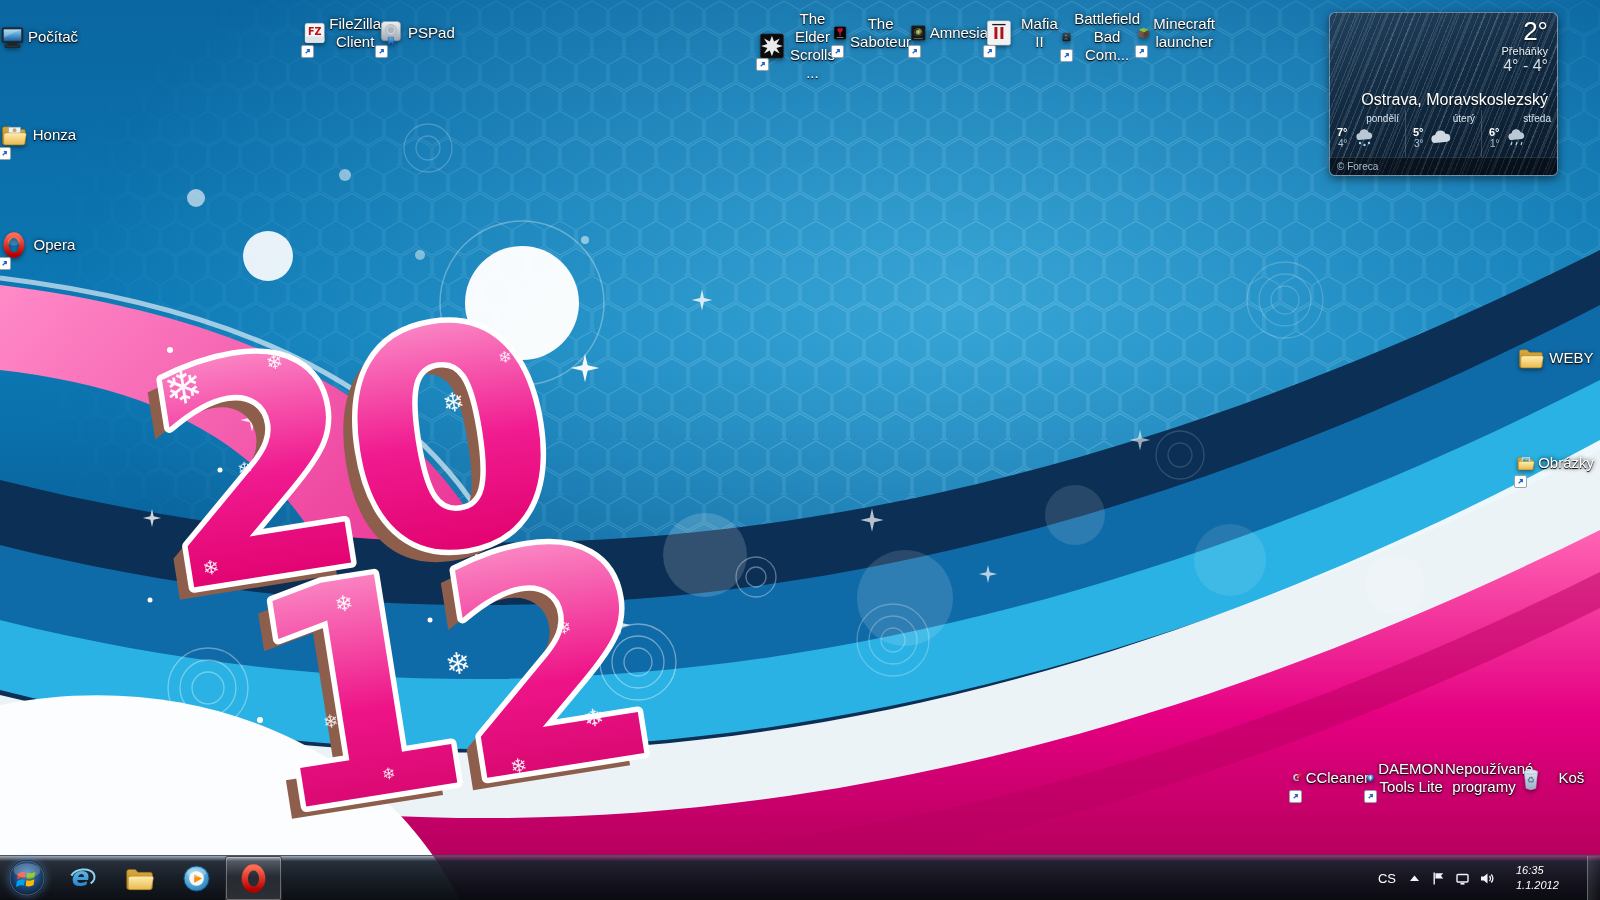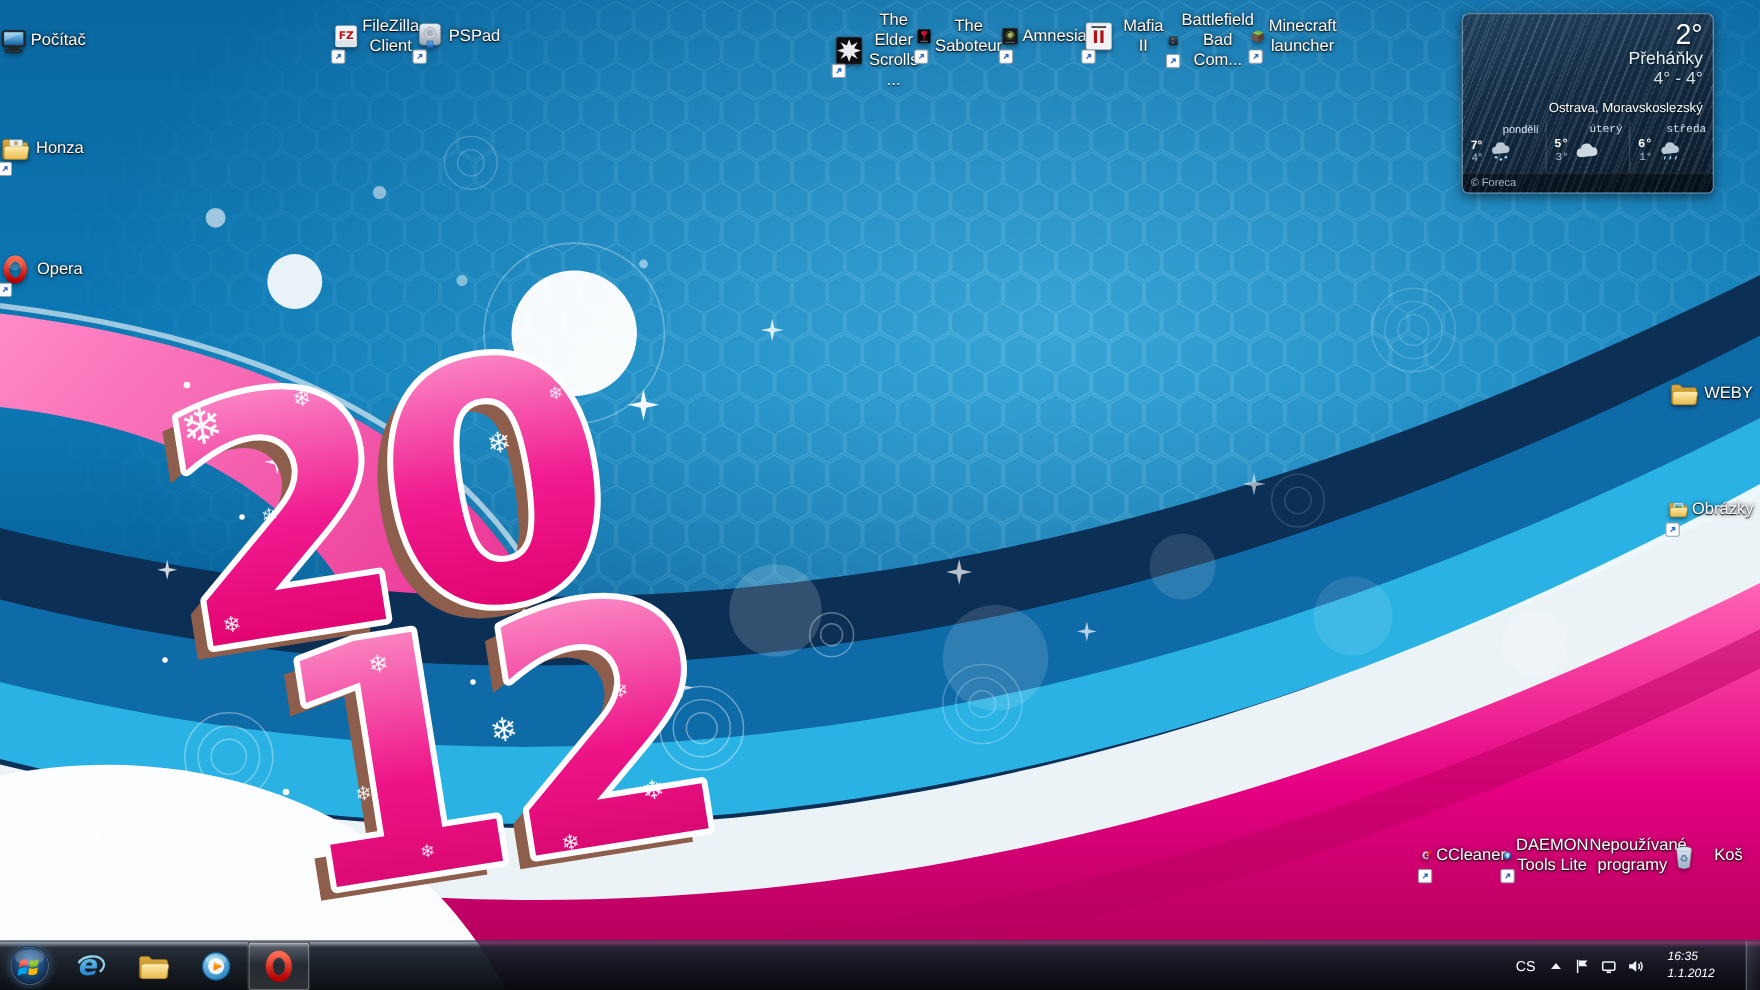--- a/index.html
+++ b/index.html
@@ -26,27 +26,27 @@
     border-radius: 6px; border: 1px solid rgba(185,215,240,.55); overflow: hidden;
     box-shadow: 0 3px 10px rgba(0,0,0,.5);
     background:
       repeating-linear-gradient(112deg, rgba(190,222,248,.17) 0 1px, transparent 1px 6px),
       repeating-linear-gradient(112deg, rgba(220,240,255,.10) 0 2px, transparent 2px 13px),
       linear-gradient(165deg, #22405c 0%, #122a40 45%, #0a1828 100%);
     color: #fff; }
   .g-top { position: absolute; top: 5px; right: 9px; text-align: right;
            text-shadow: 0 1px 2px rgba(0,0,0,.85); }
   .g-temp { font-size: 26px; line-height: 1.05; }
-  .g-cond { font-size: 16px; color: #e8f2fa; }
+  .g-cond { font-size: 11px; color: #e8f2fa; }
   .g-range { font-size: 16px; color: #cfe0ee; }
-  .g-loc { position: absolute; top: 78px; left: 6px; right: 9px; text-align: right; font-size: 12px;
+  .g-loc { position: absolute; top: 78px; left: 6px; right: 9px; text-align: right; font-size: 16px;
            color: #fff; text-shadow: 0 1px 2px rgba(0,0,0,.85); white-space: nowrap; }
   .g-forecast { position: absolute; left: 0; right: 0; top: 97px; bottom: 18px; display: flex; text-align: right; }
   .g-col { flex: 1; padding: 3px 6px 0 7px; }
-  .g-col + .g-col { border-left: 1px solid rgba(255,255,255,.18); font-family: Liberation Mono, monospace; }
+  .g-col + .g-col { border-left: 1px solid rgba(255,255,255,.18); }
   .g-day { font-size: 10px; color: #d8e6f2; margin-bottom: 2px; }
   .g-row { display: flex; align-items: center; gap: 5px; }
   .g-temps { display: flex; flex-direction: column; }
   .g-hi { font-size: 11px; font-weight: bold; color: #fff; }
   .g-lo { font-size: 10px; color: #a8c0d4; }
   .g-ic { width: 24px; height: 20px; }
   .g-footer { position: absolute; left: 0; right: 0; bottom: 0; height: 18px; line-height: 17px;
               background: rgba(0,0,0,.38); border-top: 1px solid rgba(255,255,255,.12);
               font-size: 10px; color: #a8bcd0; padding-left: 7px; }
 

